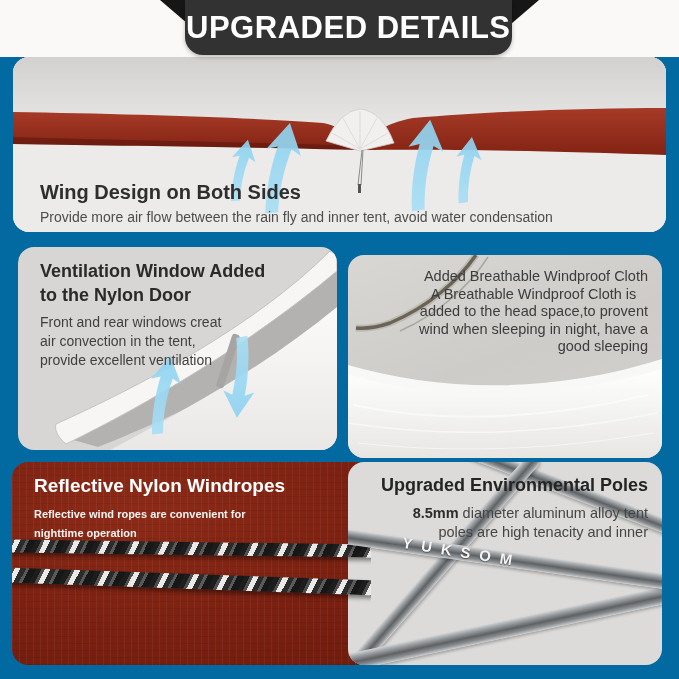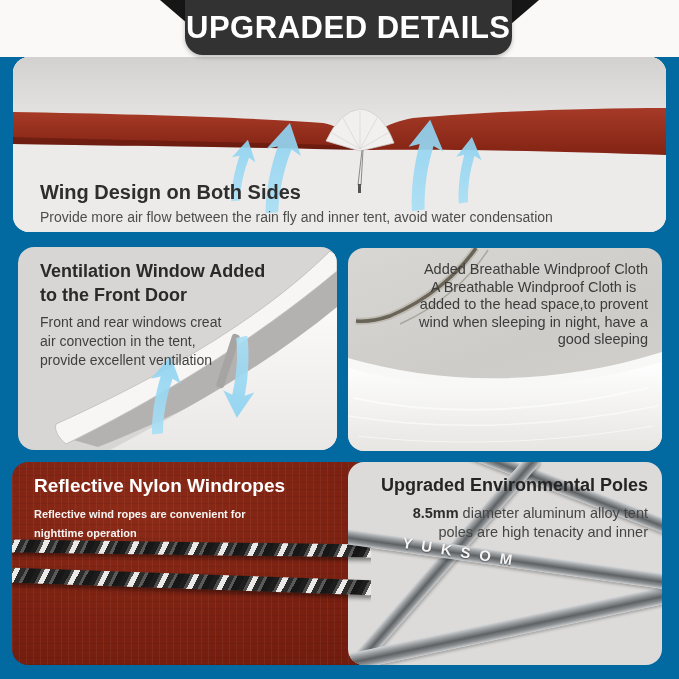--- a/index.html
+++ b/index.html
@@ -9,21 +9,21 @@
   .ribbon-left{left:160px;clip-path:polygon(0 0,100% 0,100% 100%);}
   .ribbon-right{left:511px;clip-path:polygon(0 0,100% 0,0 100%);}
   .banner{position:absolute;left:185px;top:0;width:327px;height:55px;background:#323232;
     border-radius:0 0 18px 18px;display:flex;align-items:center;justify-content:center;z-index:5;
     box-shadow:0 2px 4px rgba(0,0,0,0.25);}
   .banner .title{color:#ffffff;font-weight:700;font-size:32px;letter-spacing:0.5px;transform:scaleX(0.97);white-space:nowrap;}
   .card{position:absolute;border-radius:16px;overflow:hidden;}
   .card svg{position:absolute;left:0;top:0;}
   .card-wing{left:13px;top:57px;width:653px;height:175px;background:#ecebe9;}
   .card-vent{left:18px;top:247px;width:319px;height:203px;background:#d8d6d4;}
-  .card-cloth{left:348px;top:248px;width:314px;height:203px;background:linear-gradient(160deg,#d8d7d3 0%,#cdccc8 50%,#d3d2ce 100%);}
+  .card-cloth{left:348px;top:255px;width:314px;height:203px;background:linear-gradient(160deg,#d8d7d3 0%,#cdccc8 50%,#d3d2ce 100%);}
   .card-ropes{left:12px;top:462px;width:319px;height:203px;
     background:
       repeating-linear-gradient(90deg,rgba(255,255,255,0.05) 0 1px,transparent 1px 7px),
       repeating-linear-gradient(0deg,rgba(0,0,0,0.07) 0 1px,transparent 1px 7px),
       radial-gradient(130% 110% at 35% 25%,#8c2a17 0%,#7a2011 55%,#691a0c 100%); padding-left: 40px;}
   .card-poles{left:348px;top:462px;width:314px;height:203px;background:#dcdbd9;}
   .wing-title{position:absolute;left:27px;top:124px;font-size:20px;font-weight:700;color:#2e2e2e;z-index:3;}
   .wing-desc{position:absolute;left:27px;top:152px;font-size:14px;color:#4d4d4d;z-index:3;white-space:nowrap;}
   .vent-title{position:absolute;left:22px;top:12px;font-size:18px;line-height:24px;font-weight:700;color:#2a2a2a;z-index:3;}
   .vent-desc{position:absolute;left:22px;top:66px;font-size:14px;line-height:19px;color:#3f3f3f;z-index:3;}
@@ -120,21 +120,21 @@
       <path fill="#f7f6f4" stroke="#c4c2c0" stroke-width="1" d="M312,4 L319,8 L319,24 C232,97 130,157 48,197 C41,191 36,184 38,177 C120,140 236,80 312,4 Z"></path>
       <path fill="url(#gradWin)" d="M319,60 C250,117 170,162 92,203 L319,203 Z"></path>
       <rect x="206" y="86" width="8" height="56" rx="3" fill="#a7a5a3" transform="rotate(18 210 114)"></rect>
       <g fill="url(#gradBlue)" opacity="0.92">
         <use href="#arrowUp" transform="translate(136,106) rotate(10) scale(0.76)"></use>
         <use href="#arrowUp" transform="translate(236,172) rotate(184) scale(0.78)"></use>
       </g>
     </svg>
     <h3 class="vent-title" style="margin:0;">
       <span style="display:block;">Ventilation Window Added</span>
-      <span style="display:block;">to the Front Door</span>
+      <span style="display:block;">to the Nylon Door</span>
     </h3>
     <p class="vent-desc" style="margin:0;">
       <span style="display:block;">Front and rear windows creat</span>
       <span style="display:block;">air convection in the tent,</span>
       <span style="display:block;">provide excellent ventilation</span>
     </p>
   </section>
 
   <section class="card card-cloth">
     <svg width="314" height="203" viewBox="0 0 314 203">

